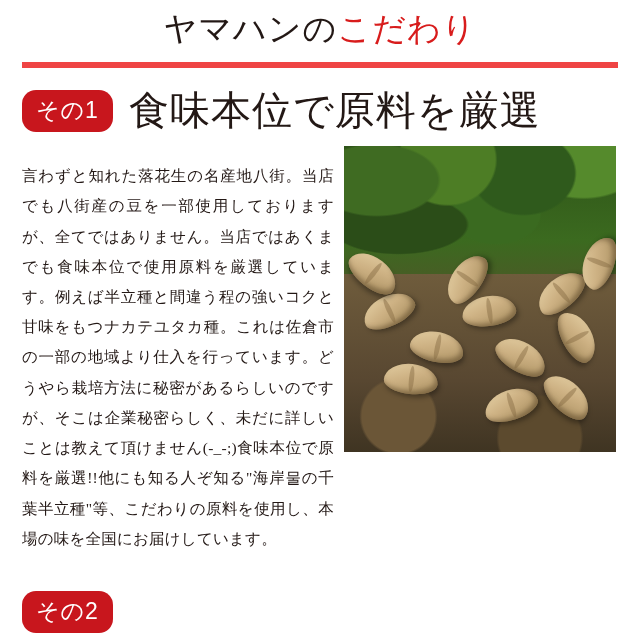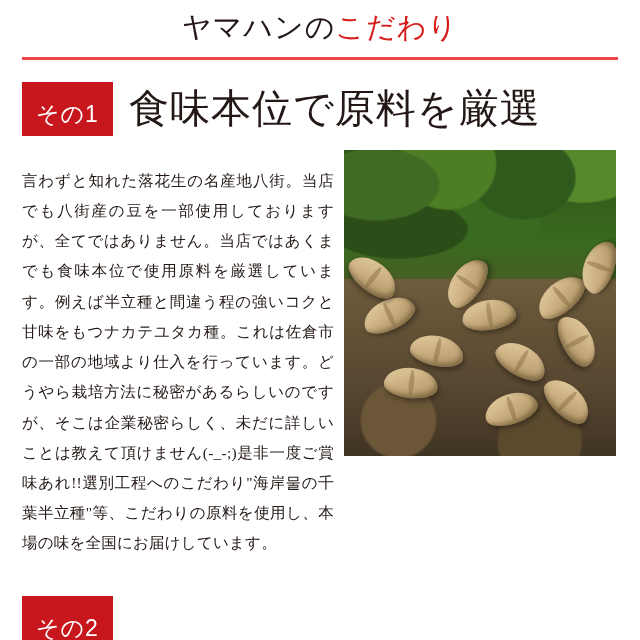--- a/index.html
+++ b/index.html
@@ -20,47 +20,48 @@
     height: 640px;
     box-sizing: border-box;
     padding: 0 22px;
   }
 
   
   .main-title {
     margin: 0;
     padding: 12px 0 14px 0;
     text-align: center;
-    font-size: 29px;
+    font-size: 33px;
     line-height: 1.08;
     font-weight: normal;
     letter-spacing: 1px;
-    border-bottom: 3px solid #ef4444;
+    border-bottom: 6px solid #ef4444;
     white-space: nowrap;
   }
   .main-title .accent {
     color: #d81c1c;
   }
 
   
   .section-head {
     display: flex;
     align-items: center;
     margin-top: 22px;
   }
   .sec-badge {
     display: inline-block;
     background: #c8161d;
     color: #ffffff;
     font-size: 23px;
     line-height: 1;
-    padding: 21px 14px 10px 14px;
+    padding: 9px 14px 10px 14px;
     letter-spacing: 1px;
     white-space: nowrap;
     font-family: "Liberation Sans", "DejaVu Sans", sans-serif;
+    border-radius: 14px;
   }
   .sec-title {
     margin-left: 16px;
     font-size: 40px;
     line-height: 1;
     letter-spacing: 1px;
     white-space: nowrap;
   }
 
   
@@ -142,21 +143,21 @@
   <h1 class="main-title">
     <span>ヤマハンの</span><span class="accent">こだわり</span>
   </h1>
 
   <div class="section-head">
     <span class="sec-badge">その1</span>
     <span class="sec-title">食味本位で原料を厳選</span>
   </div>
 
   <div class="sec1-body">
-    <p class="sec1-text">言わずと知れた落花生の名産地八街。当店でも八街産の豆を一部使用しておりますが、全てではありません。当店ではあくまでも食味本位で使用原料を厳選しています。例えば半立種と間違う程の強いコクと甘味をもつナカテユタカ種。これは佐倉市の一部の地域より仕入を行っています。どうやら栽培方法に秘密があるらしいのですが、そこは企業秘密らしく、未だに詳しいことは教えて頂けません(-_-;)是非一度ご賞味あれ!!選別工程へのこだわり"海岸물の千葉半立種"等、こだわりの原料を使用し、本場の味を全国にお届けしています。</p>
+    <p class="sec1-text">言わずと知れた落花生の名産地八街。当店でも八街産の豆を一部使用しておりますが、全てではありません。当店ではあくまでも食味本位で使用原料を厳選しています。例えば半立種と間違う程の強いコクと甘味をもつナカテユタカ種。これは佐倉市の一部の地域より仕入を行っています。どうやら栽培方法に秘密があるらしいのですが、そこは企業秘密らしく、未だに詳しいことは教えて頂けません(-_-;)食味本位で原料を厳選!!他にも知る人ぞ知る"海岸물の千葉半立種"等、こだわりの原料を使用し、本場の味を全国にお届けしています。</p>
     <div class="photo-wrap">
       <div class="photo">
         <div class="foliage"></div>
         <div class="soil"></div>
         <div class="nuts">
           <div class="nut" style="left:18px;  top:150px; transform:rotate(-25deg);"></div>
           <div class="nut" style="left:66px;  top:186px; transform:rotate(12deg);"></div>
           <div class="nut" style="left:118px; top:150px; transform:rotate(-8deg);"></div>
           <div class="nut" style="left:150px; top:196px; transform:rotate(30deg);"></div>
           <div class="nut" style="left:190px; top:132px; transform:rotate(-40deg);"></div>

